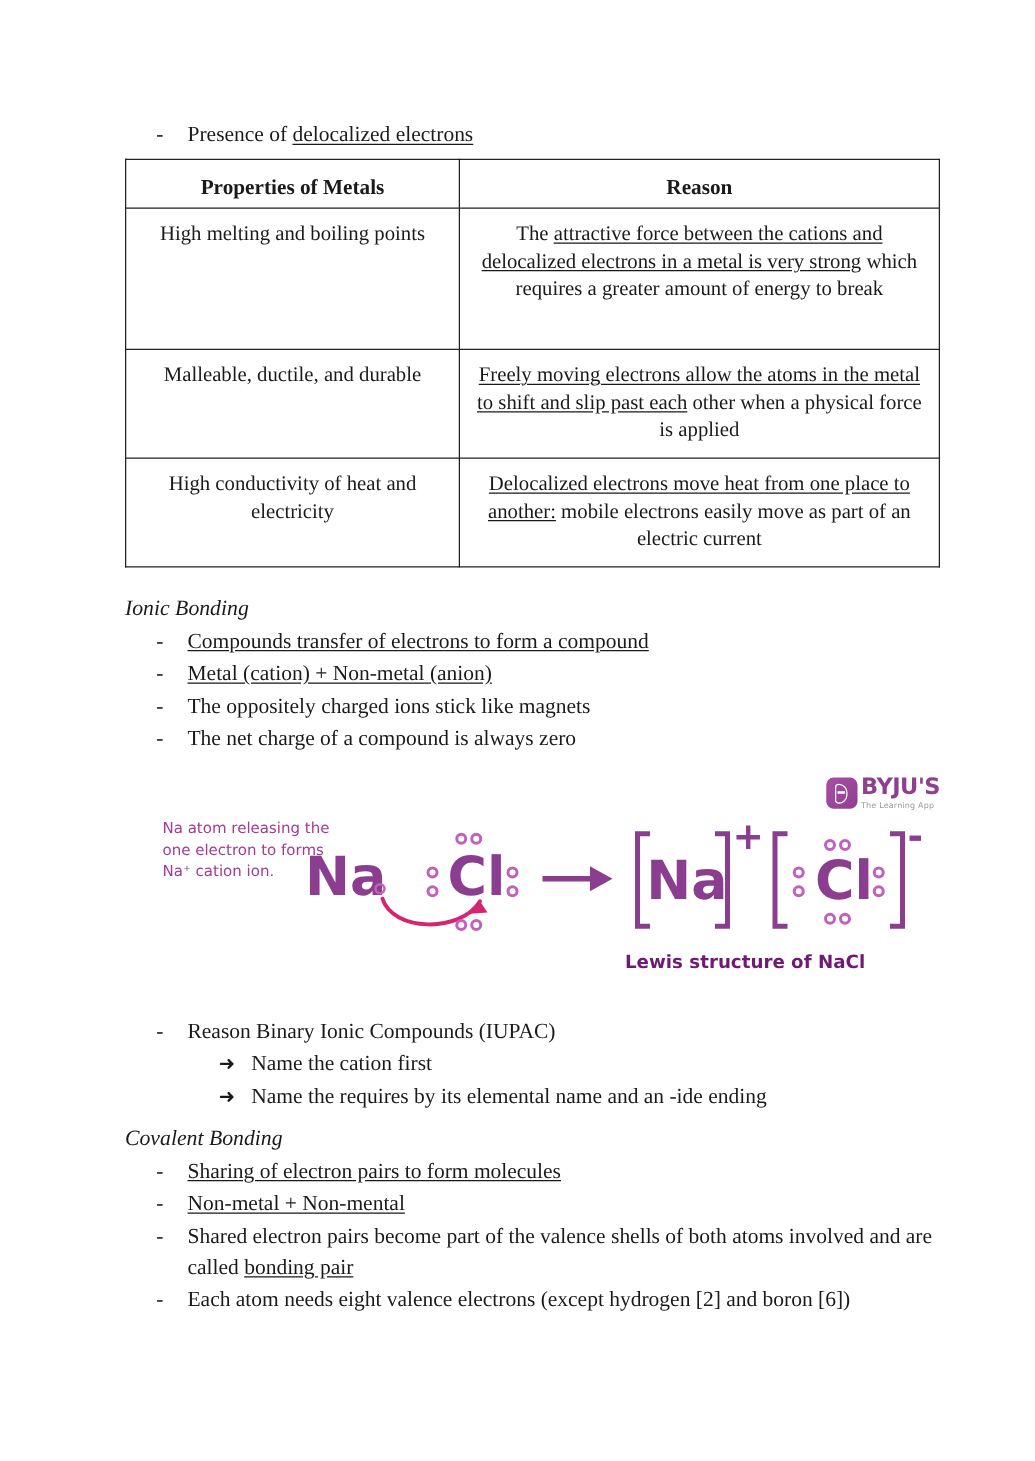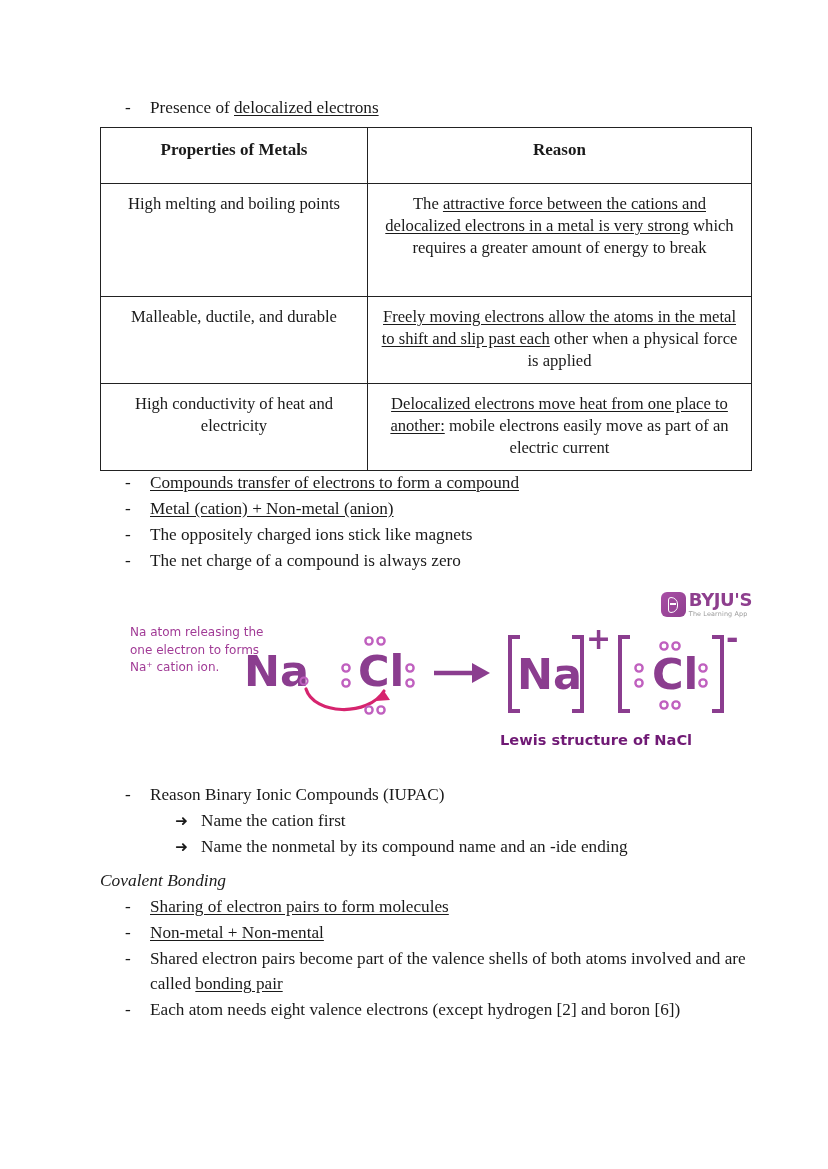--- a/index.html
+++ b/index.html
@@ -73,21 +73,21 @@
     border: 1.3px solid #222;
     vertical-align: top;
     padding: 9px 10px 11px 10px;
     font-size: 16.6px;
     line-height: 1.32;
     text-align: center;
   }
   table.props th {
     font-weight: 700;
     padding-top: 11px;
-    padding-bottom: 22px;
+    padding-bottom: 5px;
     font-size: 17px;
   }
   table.props col.c1 { width: 267px; }
   table.props col.c2 { width: 384px; }
   td.prop-cell { padding-top: 11px; }
   td.reason-cell { padding-top: 11px; padding-left: 14px; padding-right: 14px; }
   .rowpad-1 td { height: 92px; }
   .rowpad-2 td { height: 62px; }
   .rowpad-3 td { height: 62px; }
 
@@ -220,20 +220,21 @@
           <td class="prop-cell">Malleable, ductile, and durable</td>
           <td class="reason-cell"><span></span><span class="u">Freely moving electrons allow the atoms in the metal to shift and slip past each</span><span> other when a physical force is applied</span></td>
         </tr>
         <tr class="rowpad-3">
           <td class="prop-cell">High conductivity of heat and electricity</td>
           <td class="reason-cell"><span></span><span class="u">Delocalized electrons move heat from one place to another:</span><span> mobile electrons easily move as part of an electric current</span></td>
         </tr>
       </tbody>
     </table>
 
+    <div class="section-head">Ionic Bonding</div>
 
     <div class="bullet-row lvl1">
       <span class="dash">-</span>
       <span class="btext u">Compounds transfer of electrons to form a compound</span>
     </div>
     <div class="bullet-row lvl1">
       <span class="dash">-</span>
       <span class="btext u">Metal (cation) + Non-metal (anion)</span>
     </div>
     <div class="bullet-row lvl1">
@@ -314,21 +315,21 @@
     <div class="bullet-row lvl1" style="margin-top:14px">
       <span class="dash">-</span>
       <span class="btext">Reason Binary Ionic Compounds (IUPAC)</span>
     </div>
     <div class="bullet-row lvl2">
       <span class="arrowmark">➜</span>
       <span class="btext">Name the cation first</span>
     </div>
     <div class="bullet-row lvl2">
       <span class="arrowmark">➜</span>
-      <span class="btext">Name the nonmetal by its compound name and an -ide ending</span>
+      <span class="btext">Name the requires by its elemental name and an -ide ending</span>
     </div>
 
     <div class="section-head tight">Covalent Bonding</div>
 
     <div class="bullet-row lvl1">
       <span class="dash">-</span>
       <span class="btext u">Sharing of electron pairs to form molecules</span>
     </div>
     <div class="bullet-row lvl1">
       <span class="dash">-</span>

